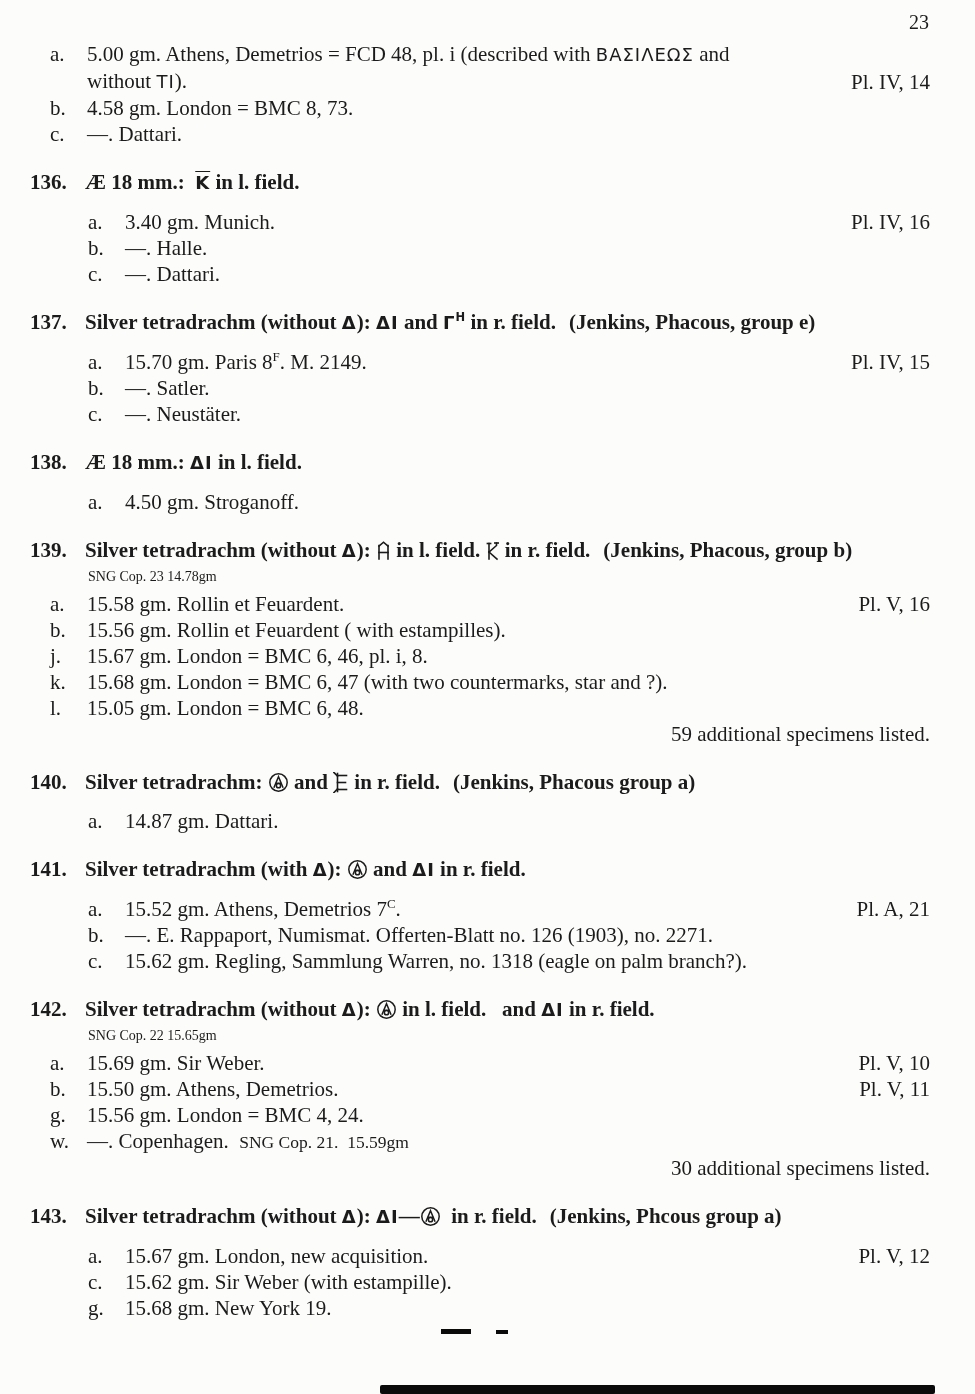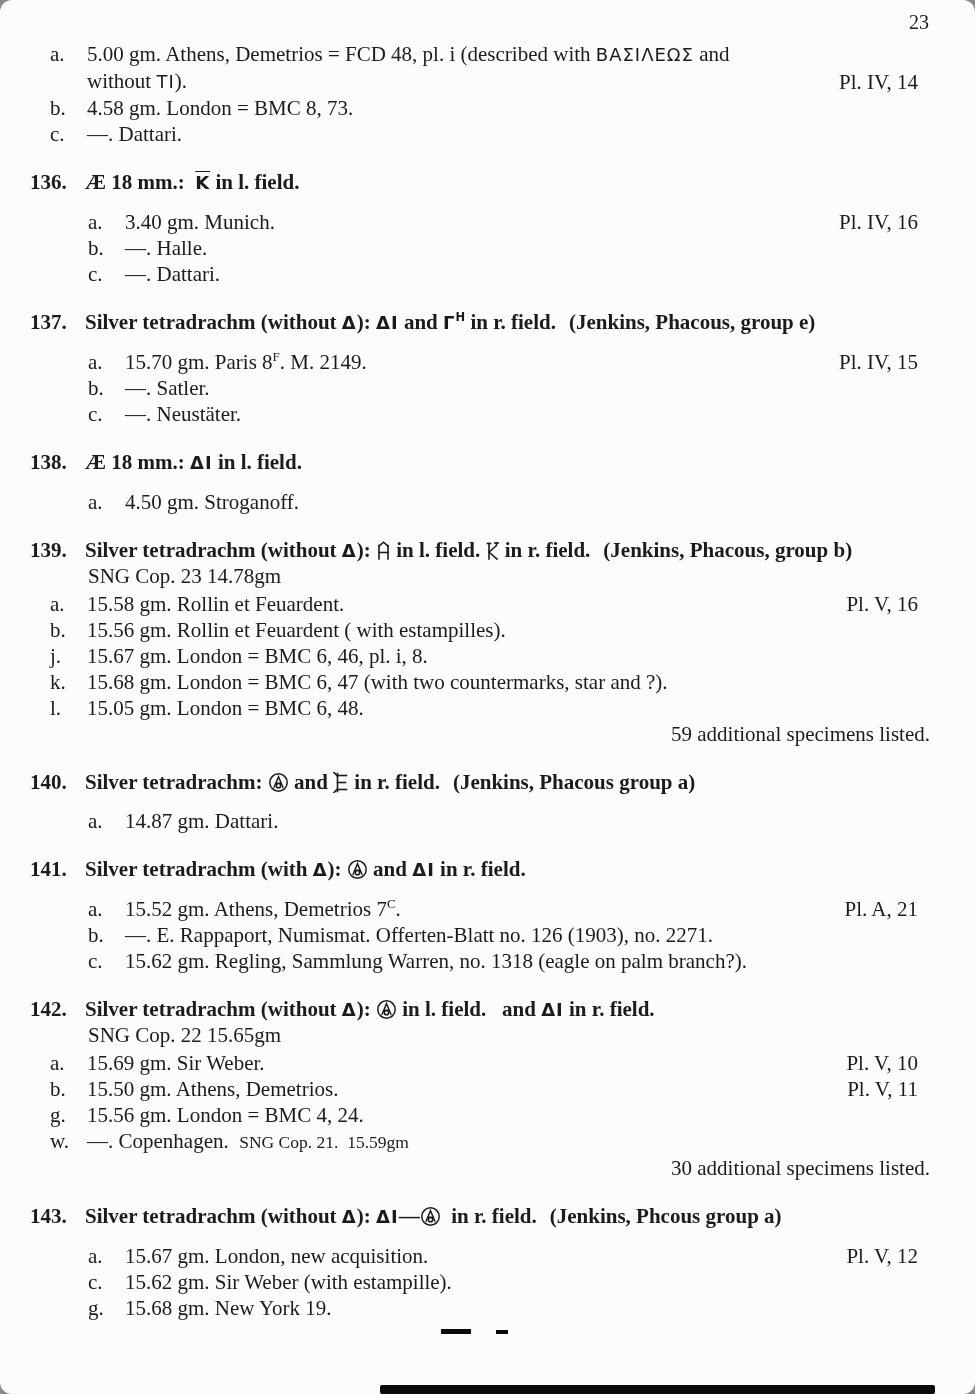--- a/index.html
+++ b/index.html
@@ -2,35 +2,35 @@
 <html style="--paper: #fcfcfa; --ink: #1b1b1b;"><head>
 <meta charset="utf-8">
 <style>
   :root{ --ink:#1b1b1b; --paper:#fcfcfa; }
   html,body{margin:0;padding:0;background:#888;}
   .page{
     position:relative; width:975px; height:1394px; margin:0 auto;
     background:var(--paper); color:var(--ink);
     font-family:"Liberation Serif","DejaVu Serif",serif;
     font-size:21px; box-sizing:border-box;
-    padding:38px 45px 0 30px; overflow:hidden;border-radius:12px;
+    padding:38px 45px 0 30px; overflow:hidden;
   }
   .pageno{position:absolute; top:10px; right:46px; font-size:20px; line-height:24px;}
   .entry{margin-bottom:22px;}
   .entry-head{line-height:26px; white-space:pre-wrap;font-weight:bold;}
   .entry-no{display:inline-block; width:55px;}
   .entry-title{white-space:pre-wrap;}
   .entry-note{font-size:21px; margin-left:13px; white-space:pre-wrap;margin-top:26px;}
-  .subnote{margin-left:58px; font-size:21px; line-height:23px; margin-top:1px;}
+  .subnote{margin-left:58px; font-size:14px; line-height:23px; margin-top:1px;}
   .speclist{margin-left:58px; margin-top:13px;}
   .speclist.tight{margin-top:3px;margin-left:20px;}
   .spec-row{position:relative; line-height:26px;}
   .spec-letter{display:inline-block; width:37px; vertical-align:top;}
   .spec-text{display:inline-block; vertical-align:top; white-space:pre-wrap; max-width:800px;}
-  .spec-plate{position:absolute; right:12px; bottom:0; line-height:26px;}
+  .spec-plate{position:absolute; right:0; bottom:0; line-height:26px;}
   .footerline{margin-left:58px; line-height:26px;text-align:right;}
   .greek{font-family:"DejaVu Sans","Liberation Sans",sans-serif; font-size:18px; letter-spacing:1px;}
   .gov{text-decoration:overline;}
   .gsup{font-family:"DejaVu Sans","Liberation Sans",sans-serif; font-size:11.5px; vertical-align:super; line-height:0; letter-spacing:0;}
   .sup{font-size:62%; vertical-align:super; line-height:0;}
   .sm{font-size:17.5px;}
   .mono{display:inline-block;}
   .mono svg{vertical-align:-4px; display:inline-block;}
   .artifact{position:absolute; background:#0a0a0a;}
 </style>

